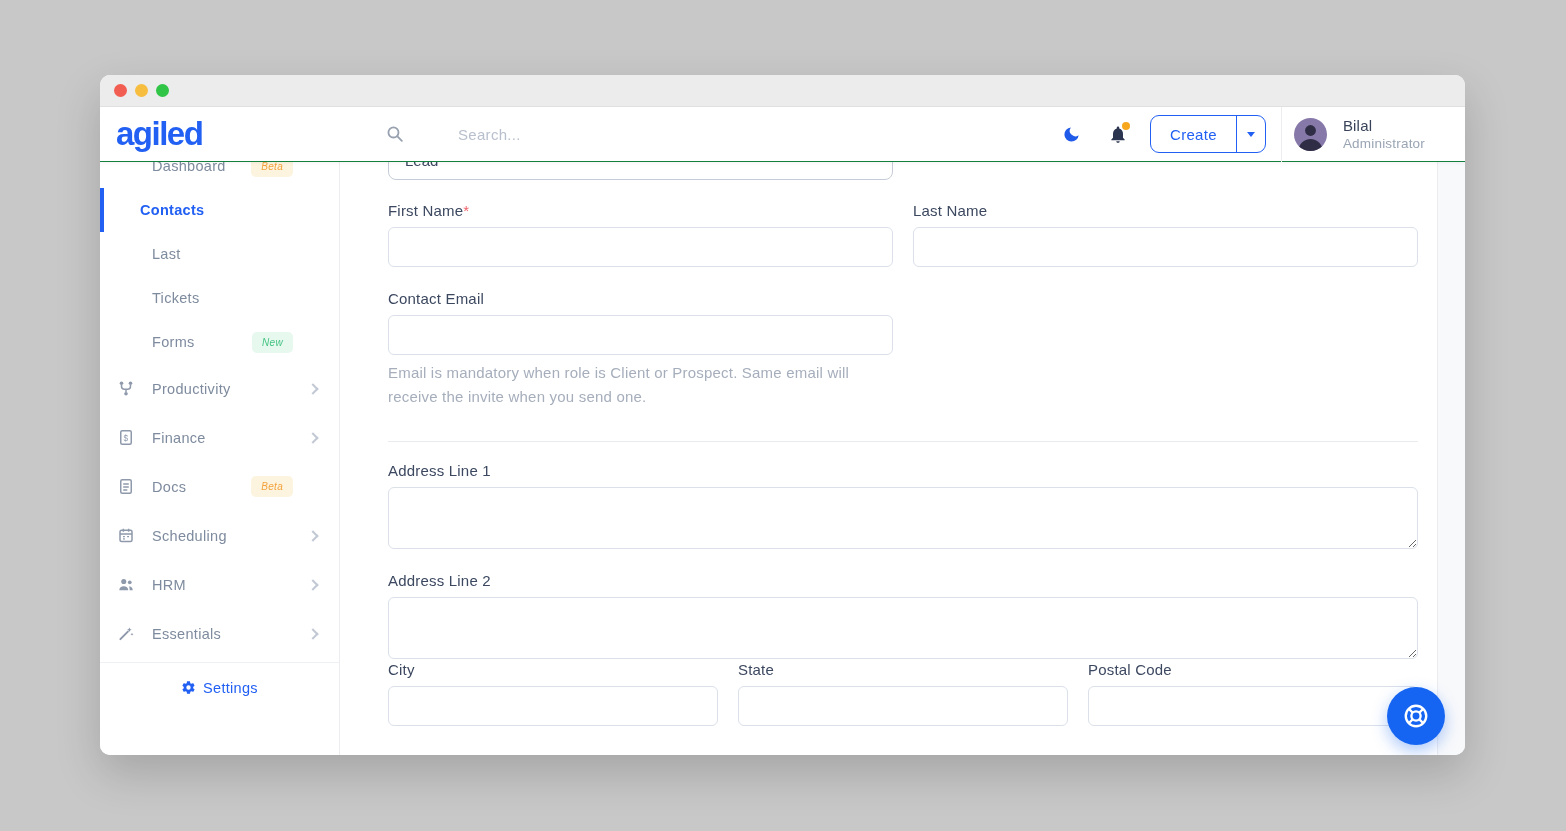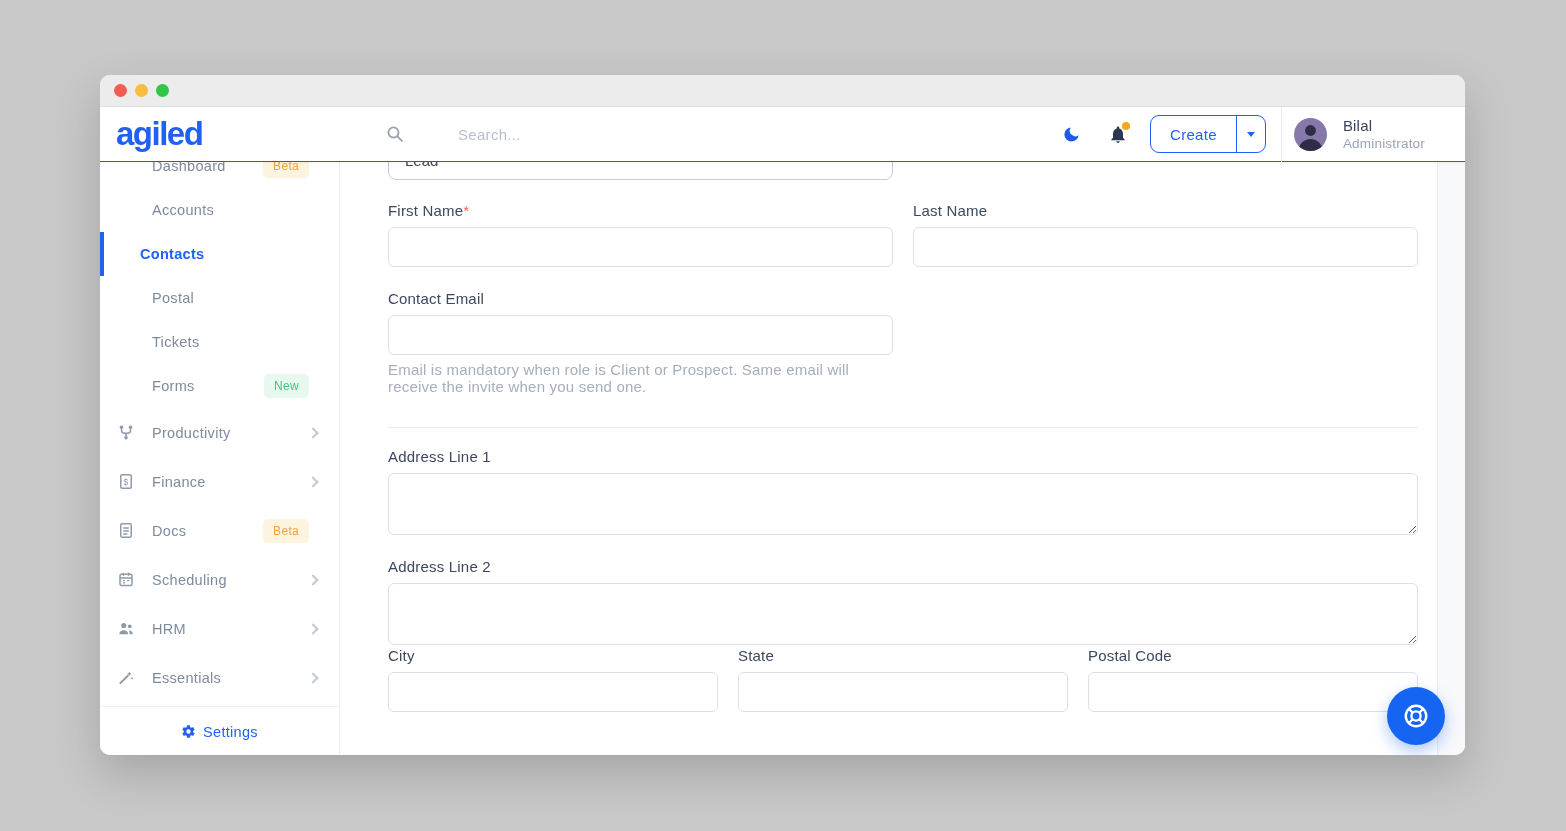--- a/index.html
+++ b/index.html
@@ -48,22 +48,22 @@
   .sidebar { position:absolute; top:87px; left:0; width:240px; bottom:0; background:#fff;
     border-right:1px solid #ededf1; overflow:hidden; z-index:2; }
   .nav-item { position:relative; display:flex; align-items:center; height:44px;
     padding:0 18px 0 52px; color:#7e8b9e; font-size:14.5px; letter-spacing:.3px; cursor:pointer; }
   .nav-item.first { margin-top:-18px; }
   .nav-item.icon-row { height:49px; }
   .nav-item .side-icon { position:absolute; left:17px; top:50%; transform:translateY(-50%);
     width:19px; height:19px; display:flex; align-items:center; }
   .nav-item.active { color:#2160f3; font-weight:bold; padding-left:40px; }
   .active-bar { position:absolute; left:0; top:0; bottom:0; width:4px; background:#2160f3; }
-  .badge { margin-left:auto; margin-right:12px; font-size:12px; letter-spacing:.3px;
-    padding:5px 10px; border-radius:5px; }
+  .badge { margin-left:auto; margin-right:28px; font-size:10px; letter-spacing:.3px;
+    padding:5px 10px; border-radius:5px;font-style:italic; }
   .badge.beta { color:#f2a33c; background:#fdf4e0; }
   .badge.new  { color:#45c482; background:#e7f8ef; }
   .chev { margin-left:auto; margin-right:4px; border:solid #c2c9d4; border-width:0 2px 2px 0;
     padding:3px; transform:rotate(-45deg); }
   .sidebar-divider { border-top:1px solid #eef0f3; margin-top:4px; }
   .settings-row { height:49px; display:flex; align-items:center; justify-content:center;
     gap:7px; color:#2160f3; font-size:14.5px; letter-spacing:.3px; cursor:pointer; }
 
   
   .main { position:absolute; top:87px; left:241px; width:1096px; bottom:0; background:#fff;
@@ -80,21 +80,21 @@
     border-radius:6px; margin-top:6px; padding:0 12px; font:15px "Liberation Sans",sans-serif;
     color:#3c4860; outline:none; background:#fff; }
   .area { display:block; width:100%; height:62px; border:1px solid #dbe0e9; border-radius:6px;
     margin-top:6px; padding:8px 12px; font:15px "Liberation Sans",sans-serif;
     color:#3c4860; outline:none; background:#fff; }
   .two-col { display:flex; gap:20px; margin-top:20px; }
   .col { width:505px; }
   .three-col { display:flex; gap:20px; }
   .col3 { width:330px; }
   .block-gap { margin-top:21px; }
-  .helper { margin-top:6px; max-width:520px; font-size:15px; line-height:17px;
+  .helper { margin-top:6px; max-width:520px; font-size:15px; line-height:24px;
     color:#a6aebc; letter-spacing:.2px; }
   hr.sep { border:none; border-top:1px solid #e9ebef; margin:32px 0 0; }
   .addr-label { margin-top:18px; }
   .addr-label2 { margin-top:21px; }
 
   
   .fab { position:absolute; left:1287px; top:612px; width:58px; height:58px; border-radius:50%;
     background:#1565f2; display:flex; align-items:center; justify-content:center;
     z-index:6; cursor:pointer; box-shadow:0 6px 16px rgba(21,101,242,.35); }
 </style>
@@ -163,29 +163,26 @@
         </div>
       </div>
     </div>
   </div>
 
   <div class="sidebar">
     <div class="nav-item first">
       <span>Dashboard</span>
       <span class="badge beta">Beta</span>
     </div>
-    <div class="nav-item">
-      <span>Accounts</span>
-    </div>
     <div class="nav-item active">
       <span class="active-bar"></span>
       <span>Contacts</span>
     </div>
     <div class="nav-item">
-      <span>Postal</span>
+      <span>Last</span>
     </div>
     <div class="nav-item">
       <span>Tickets</span>
     </div>
     <div class="nav-item">
       <span>Forms</span>
       <span class="badge new">New</span>
     </div>
 
     <div class="nav-item icon-row">

